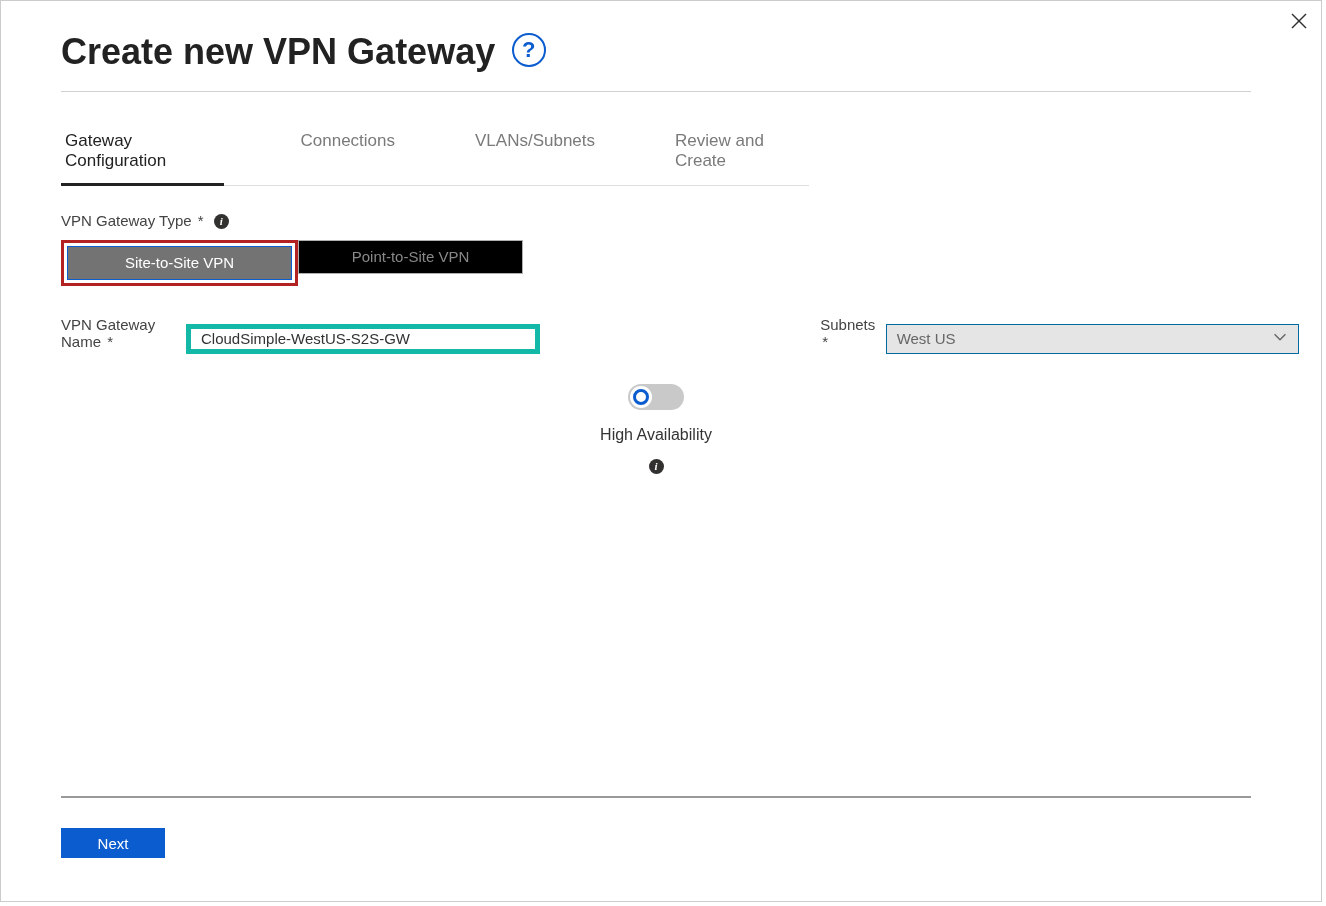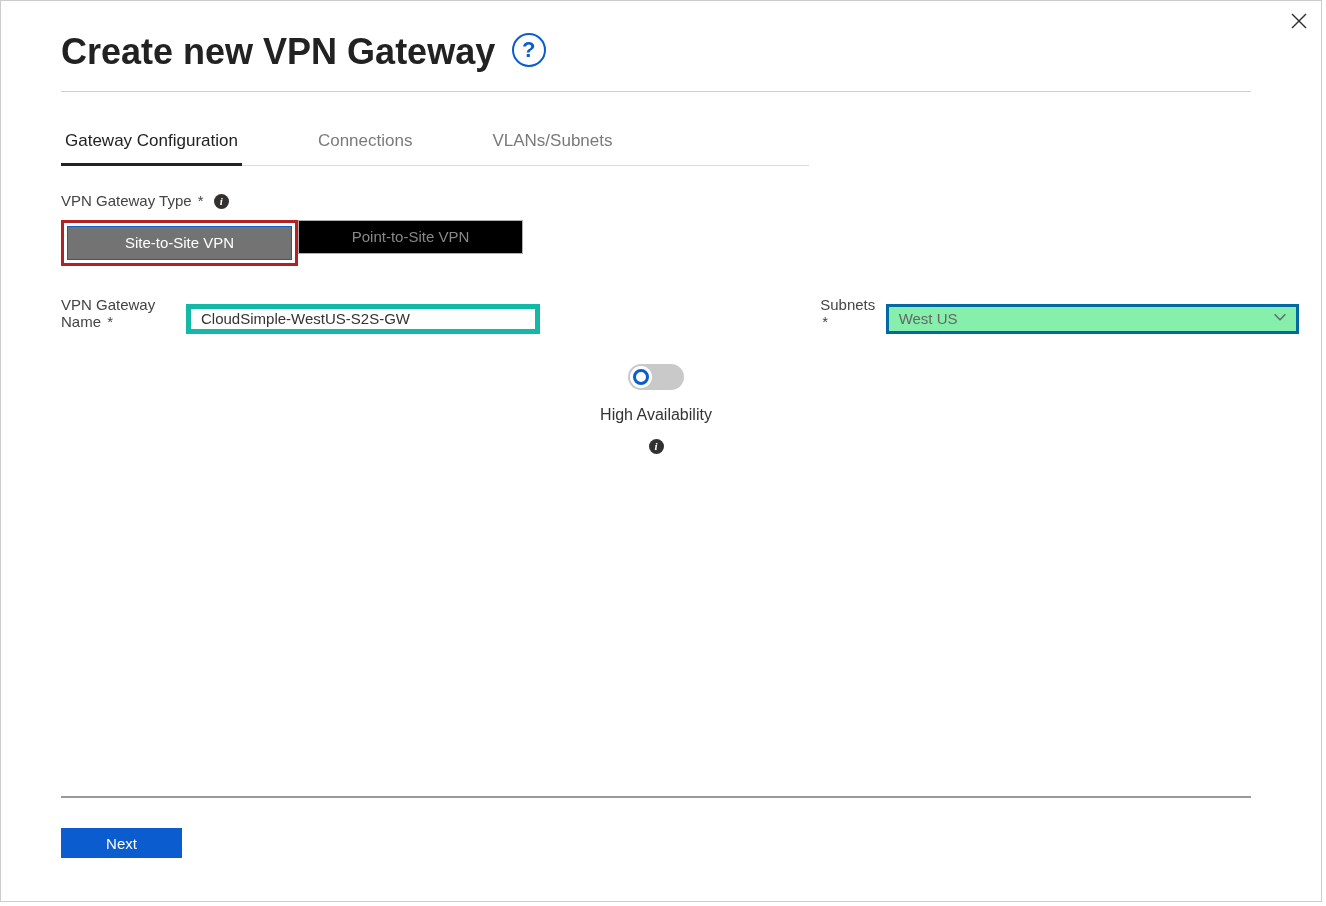--- a/index.html
+++ b/index.html
@@ -139,22 +139,22 @@
     color: #333;
     outline: none;
   }
   .select-wrap {
     margin-top: 8px;
     position: relative;
     width: 424px; height: 30px;
   }
   .select-box {
     width: 100%; height: 100%;
-    border: 3px solid #0369a1;
-    background: #86efac;
+    border: 1px solid #0369a1;
+    background: #e5e5e5;
     padding: 0 34px 0 10px;
     font-size: 15px;
     color: #666;
     display: flex; align-items: center;
     cursor: pointer;
   }
   .select-chevron {
     position: absolute;
     right: 10px; top: 50%;
     transform: translateY(-50%);
@@ -195,21 +195,21 @@
   }
   .footer-divider {
     position: absolute;
     left: 0; right: 0; bottom: 70px;
     border: none;
     border-top: 2px solid #999;
   }
   .next-btn {
     position: absolute;
     left: 0; bottom: 18px;
-    width: 121px; height: 30px;
+    width: 104px; height: 30px;
     background: #0b5cce;
     color: #fff;
     border: none;
     font-size: 15px;
     cursor: pointer;
   }
 </style>
 </head>
 <body>
 
@@ -226,20 +226,21 @@
 
     <h1 class="page-title">Create new VPN Gateway</h1>
     <span class="help-icon">?</span>
 
     <hr class="hr1">
 
     <div class="tabs">
       <div class="tab active">Gateway Configuration</div>
       <div class="tab">Connections</div>
       <div class="tab">VLANs/Subnets</div>
+      <div class="tab">Review and Create</div>
     </div>
 
     <div class="field-label">
       <span>VPN Gateway Type</span>
       <span class="req">*</span>
       <span class="info-icon">i</span>
     </div>
 
     <div class="toggle-row">
       <span class="highlight-wrap">

